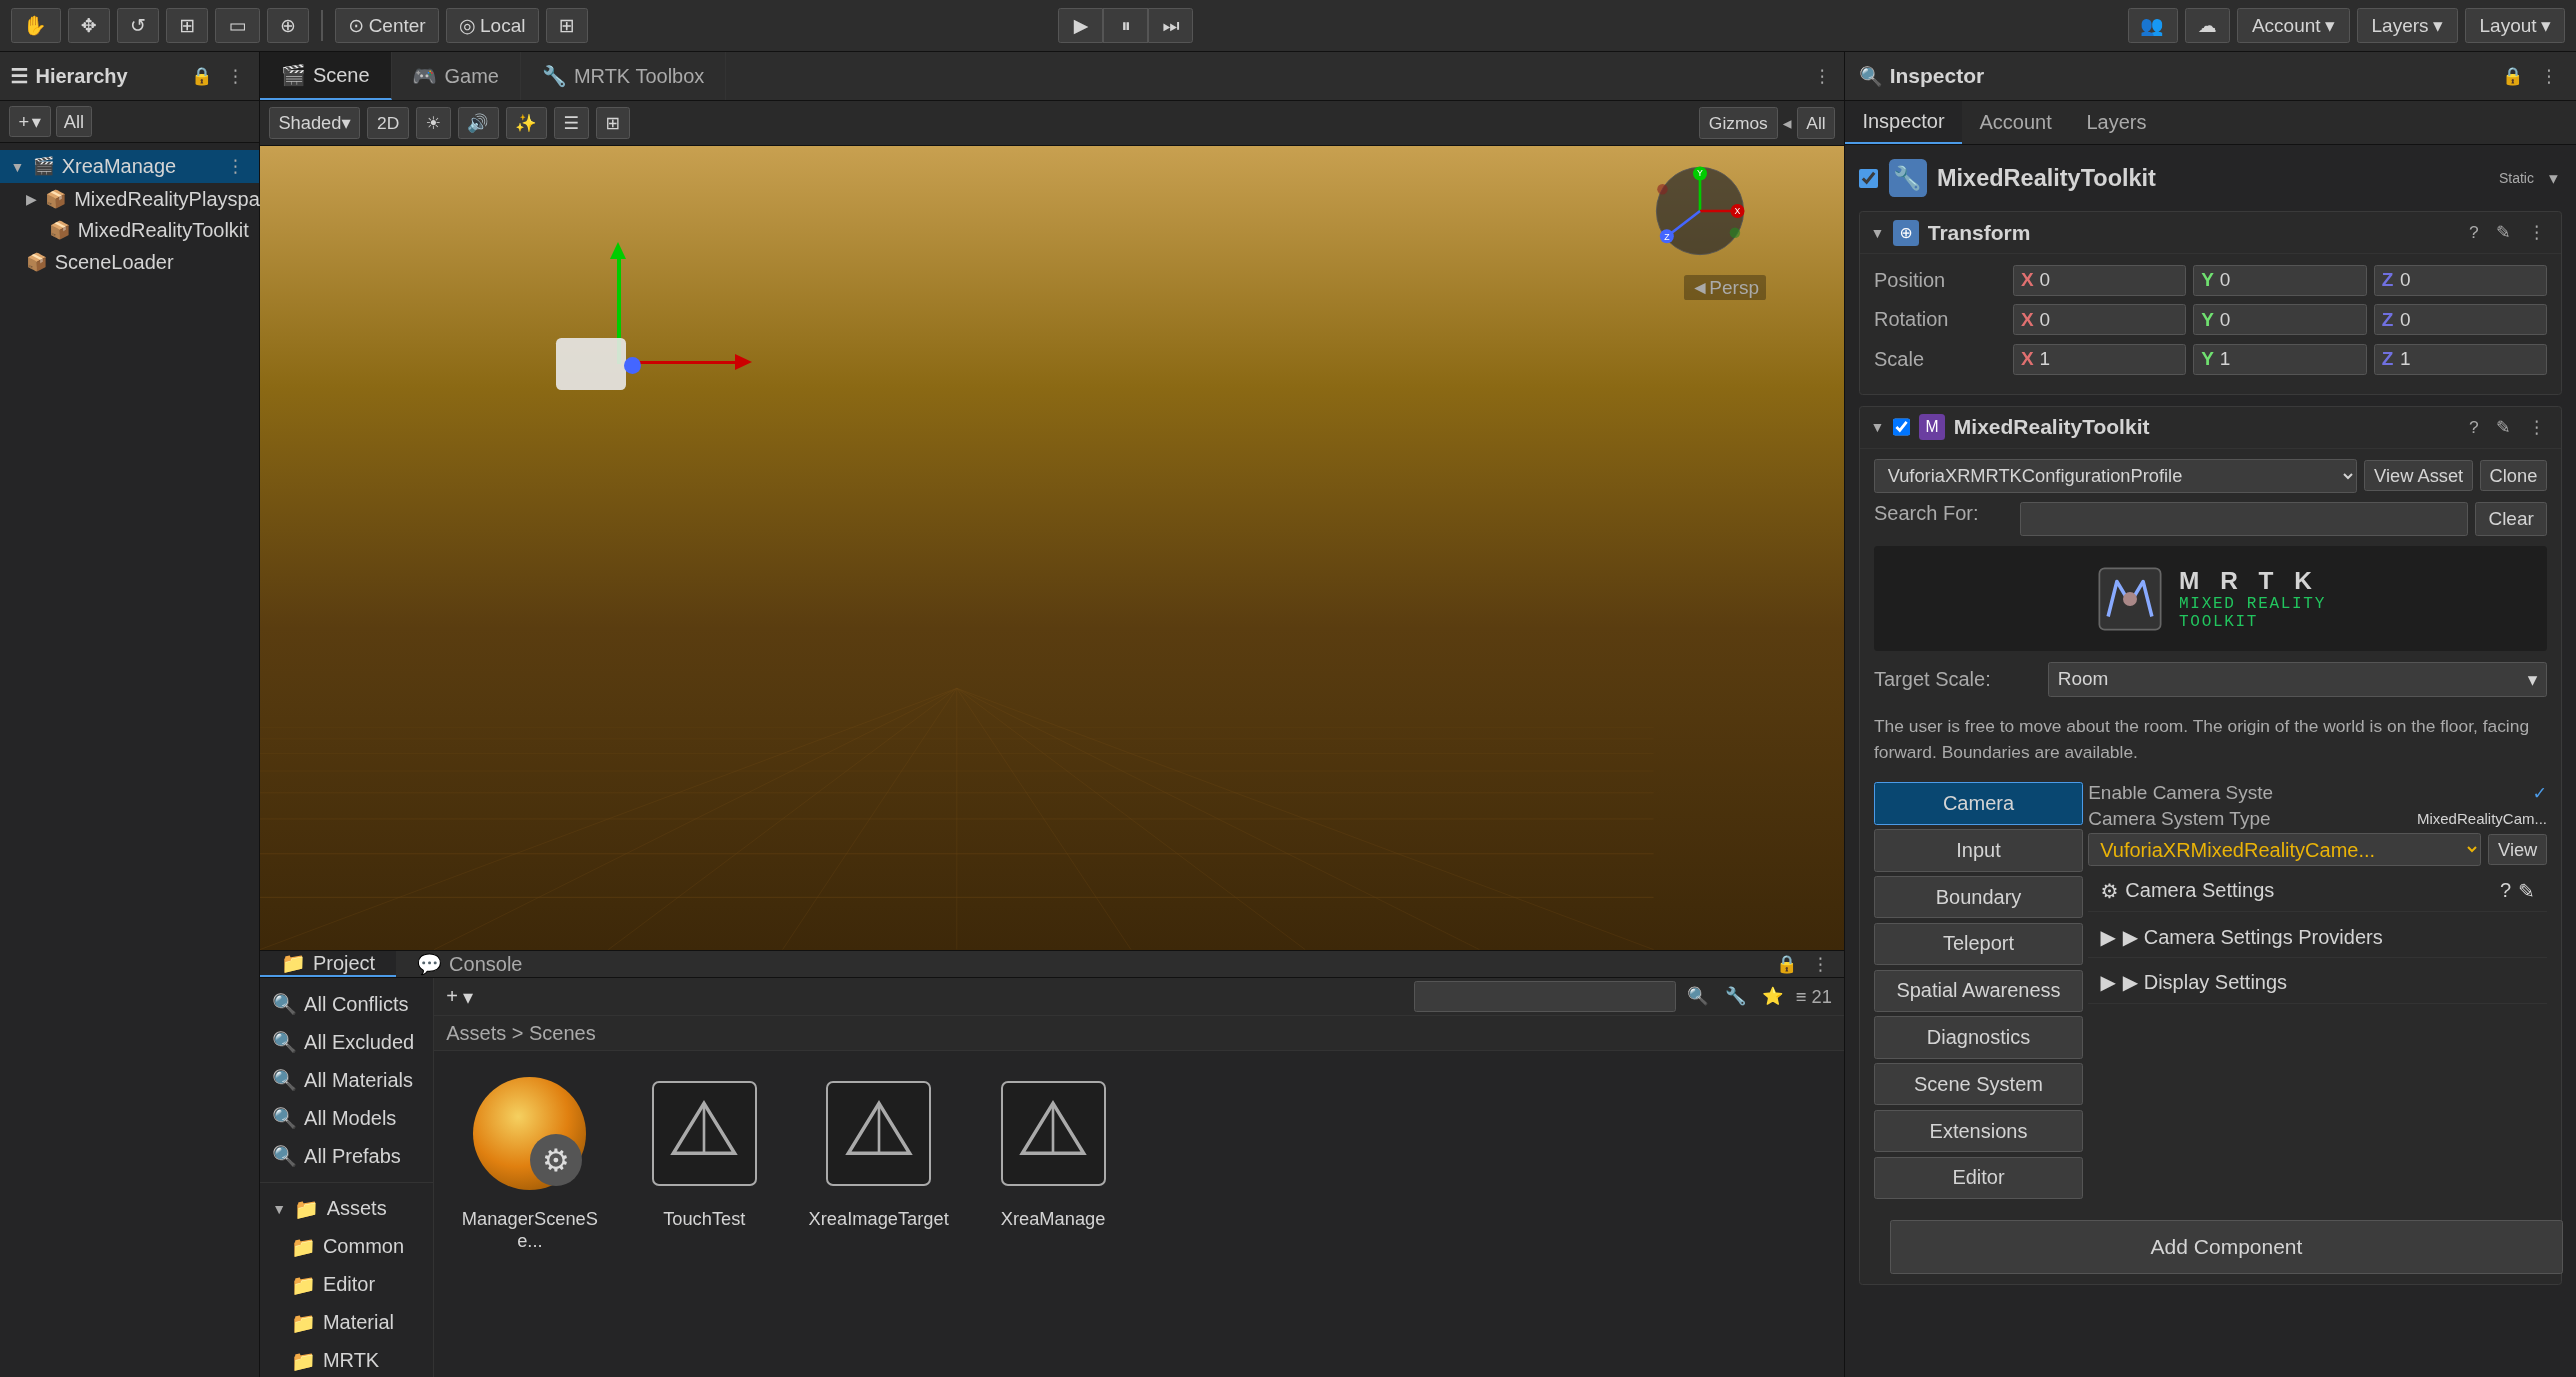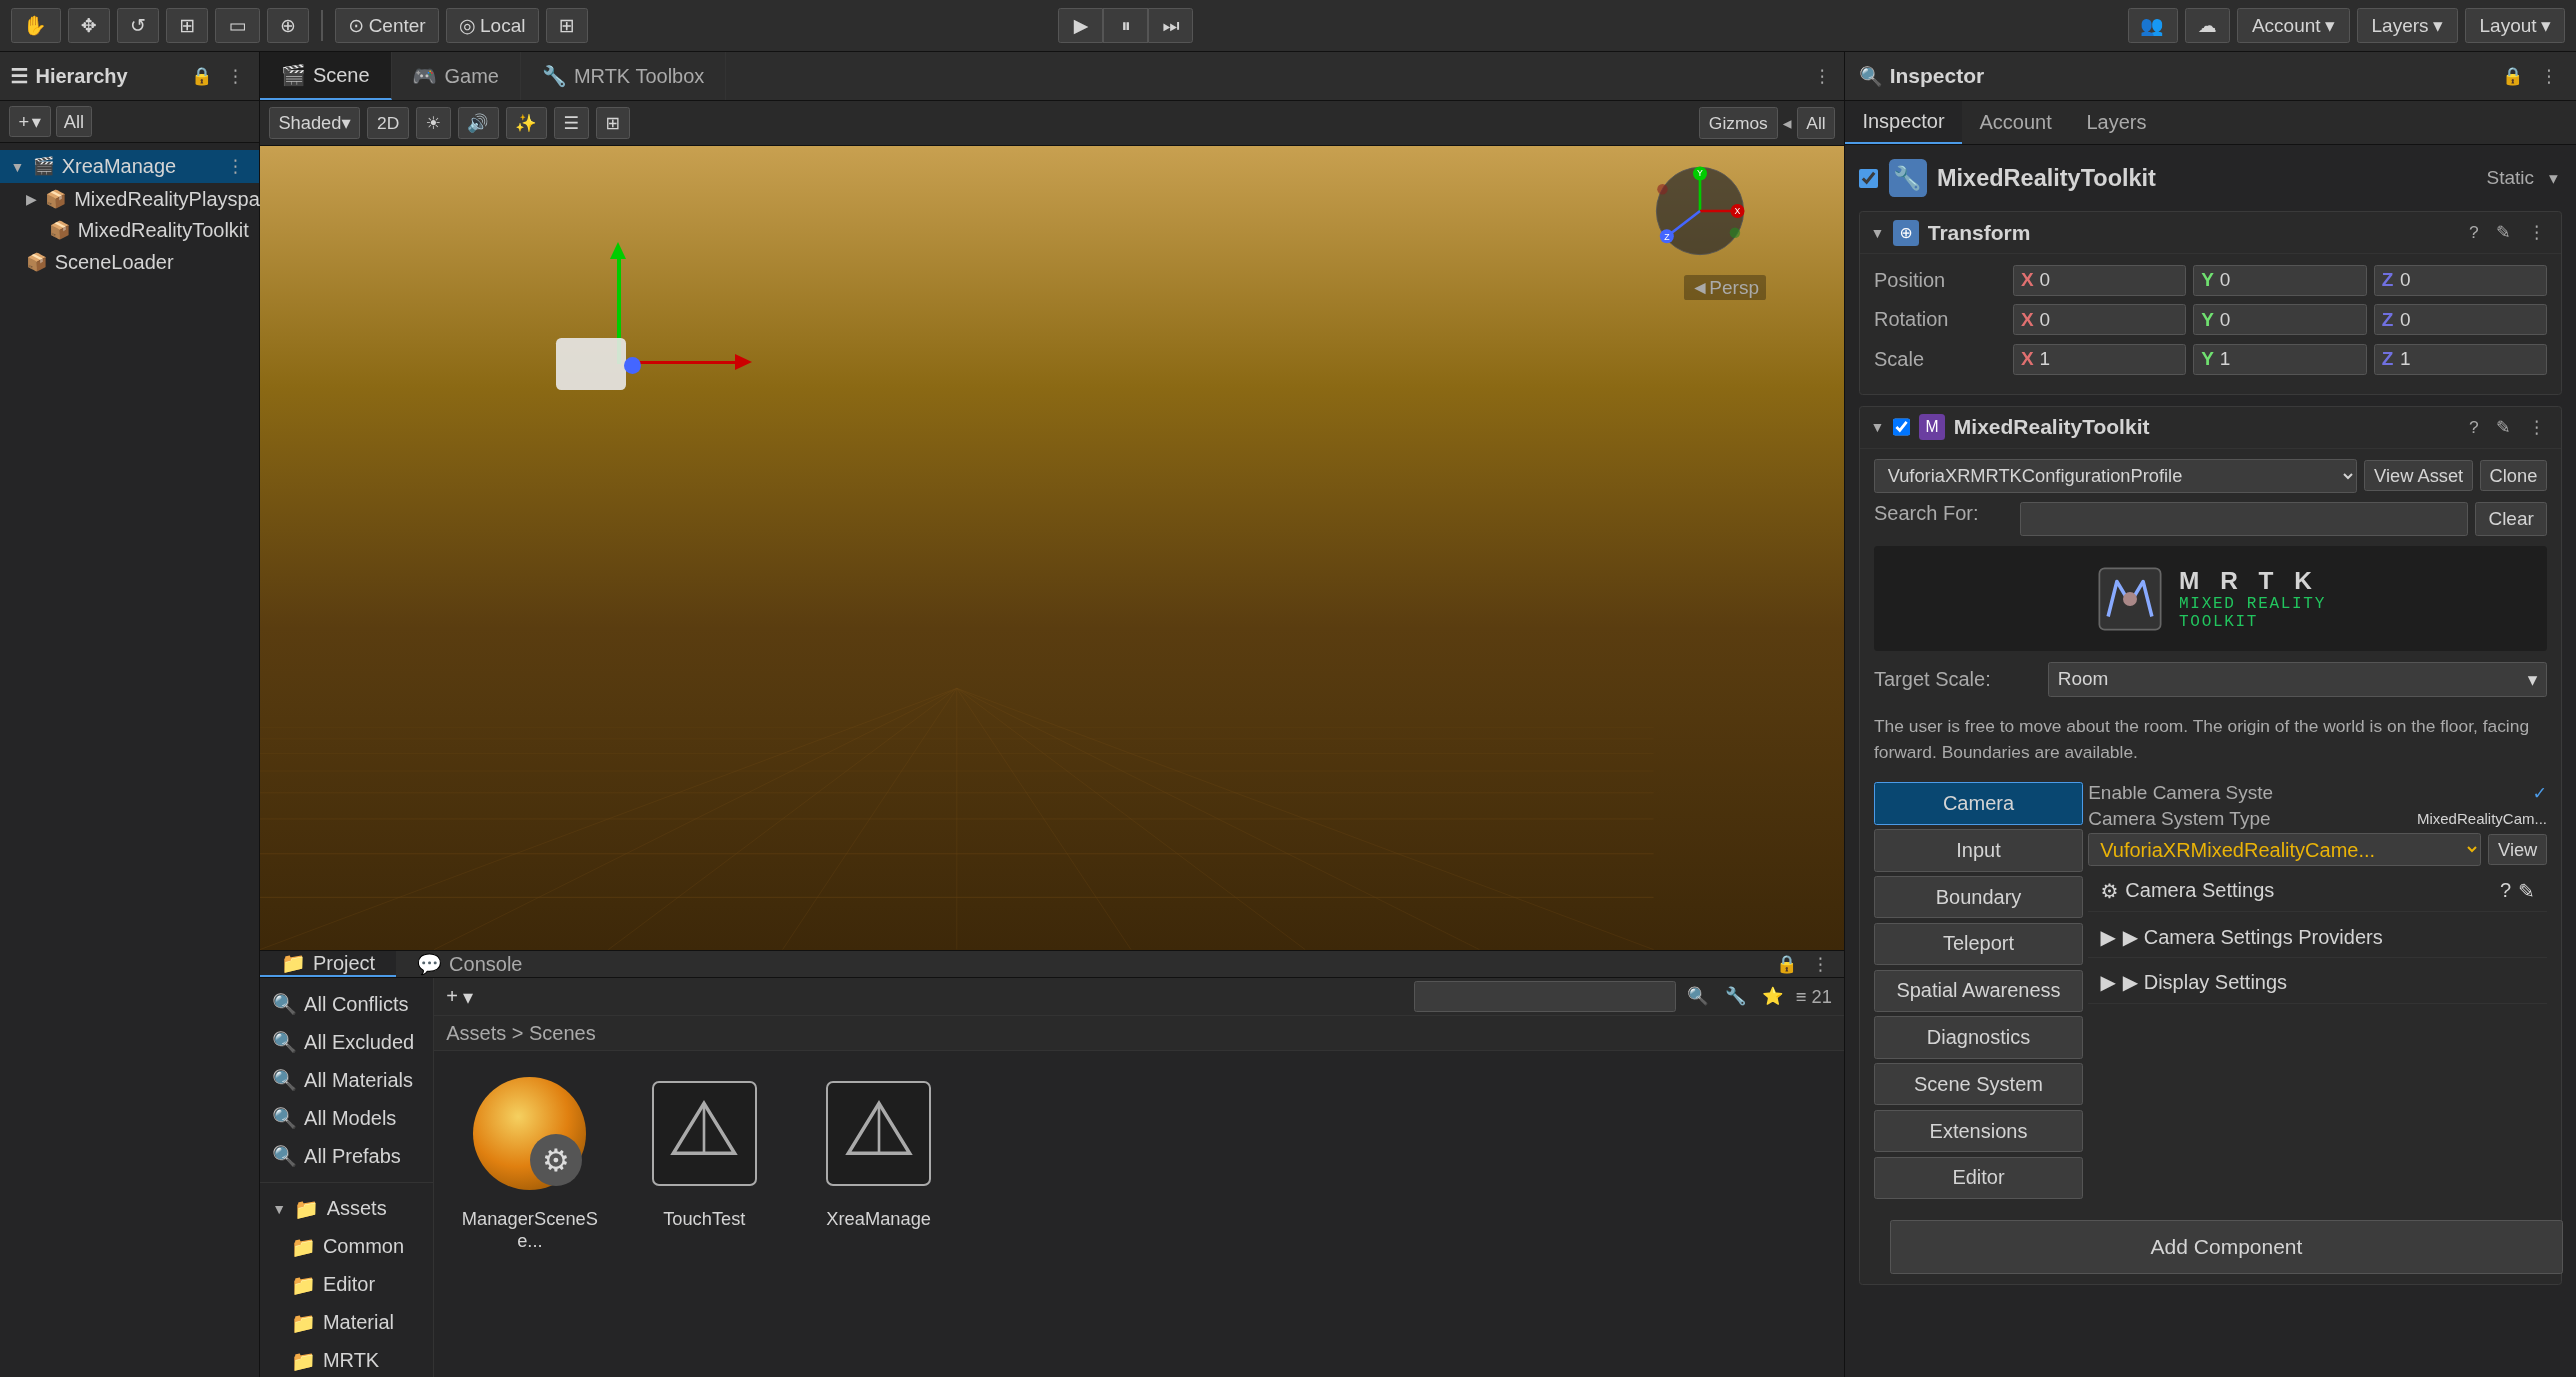--- a/index.html
+++ b/index.html
@@ -457,21 +457,21 @@
       flex-shrink: 0;
     }
     .insp-name {
       font-size: 23.5px;
       font-weight: 600;
       color: #d4d4d4;
       flex: 1;
     }
     .static-label {
       color: #aaa;
-      font-size: 19px;
+      font-size: 14px;
       text-align: center;
     }
     .tag-layer-row {
       display: flex;
       align-items: center;
       gap: 17.4px;
       margin-bottom: 15.7px;
       font-size: 20px;
     }
     .tag-label { color: #aaa; }
@@ -1049,20 +1049,32 @@
                   <svg width="70" height="70" viewBox="0 0 80 80">
                     <polygon points="40,5 75,62 5,62" fill="none" stroke="#aaa" stroke-width="4"></polygon>
                     <line x1="40" y1="5" x2="40" y2="62" stroke="#aaa" stroke-width="3"></line>
                     <line x1="5" y1="62" x2="75" y2="62" stroke="#aaa" stroke-width="3"></line>
                   </svg>
                 </div>
               </div>
               <span class="asset-label">TouchTest</span>
             </div>
 
+            <div class="asset-item">
+              <div class="asset-icon">
+                <div class="unity-icon">
+                  <svg width="70" height="70" viewBox="0 0 80 80">
+                    <polygon points="40,5 75,62 5,62" fill="none" stroke="#aaa" stroke-width="4"></polygon>
+                    <line x1="40" y1="5" x2="40" y2="62" stroke="#aaa" stroke-width="3"></line>
+                    <line x1="5" y1="62" x2="75" y2="62" stroke="#aaa" stroke-width="3"></line>
+                  </svg>
+                </div>
+              </div>
+              <span class="asset-label">XreaImageTarget</span>
+            </div>
 
             <div class="asset-item">
               <div class="asset-icon">
                 <div class="unity-icon">
                   <svg width="70" height="70" viewBox="0 0 80 80">
                     <polygon points="40,5 75,62 5,62" fill="none" stroke="#aaa" stroke-width="4"></polygon>
                     <line x1="40" y1="5" x2="40" y2="62" stroke="#aaa" stroke-width="3"></line>
                     <line x1="5" y1="62" x2="75" y2="62" stroke="#aaa" stroke-width="3"></line>
                   </svg>
                 </div>

